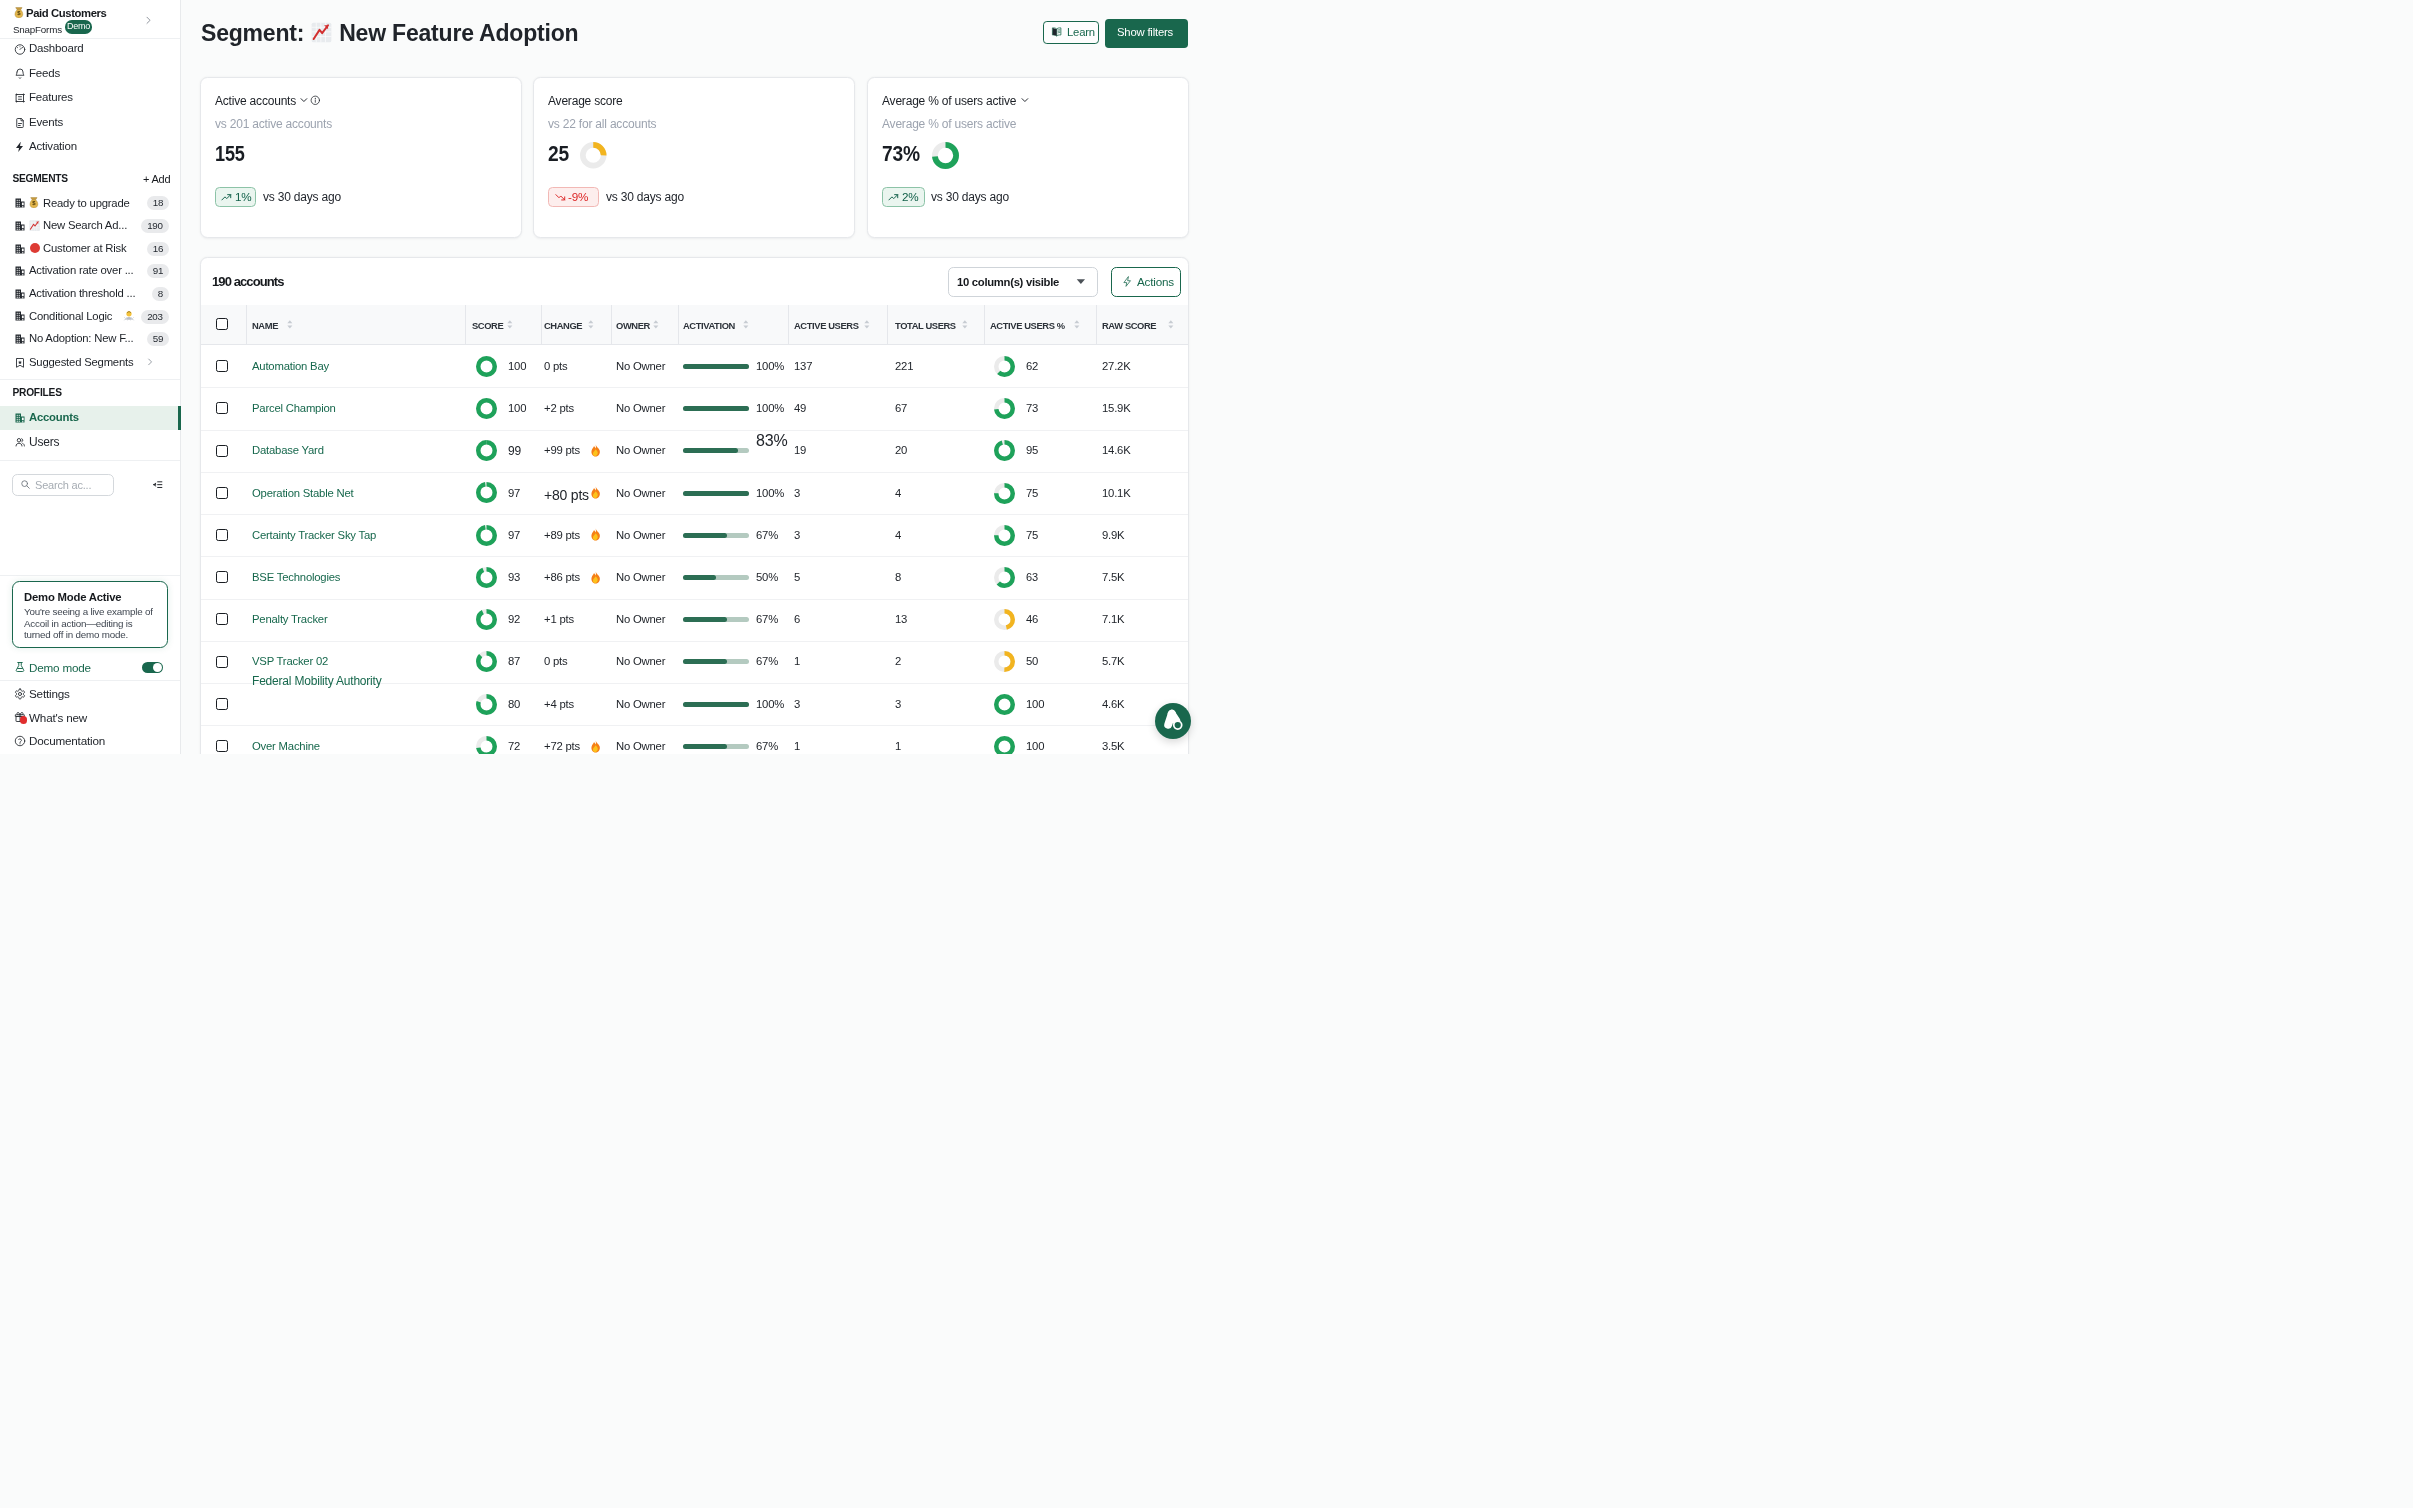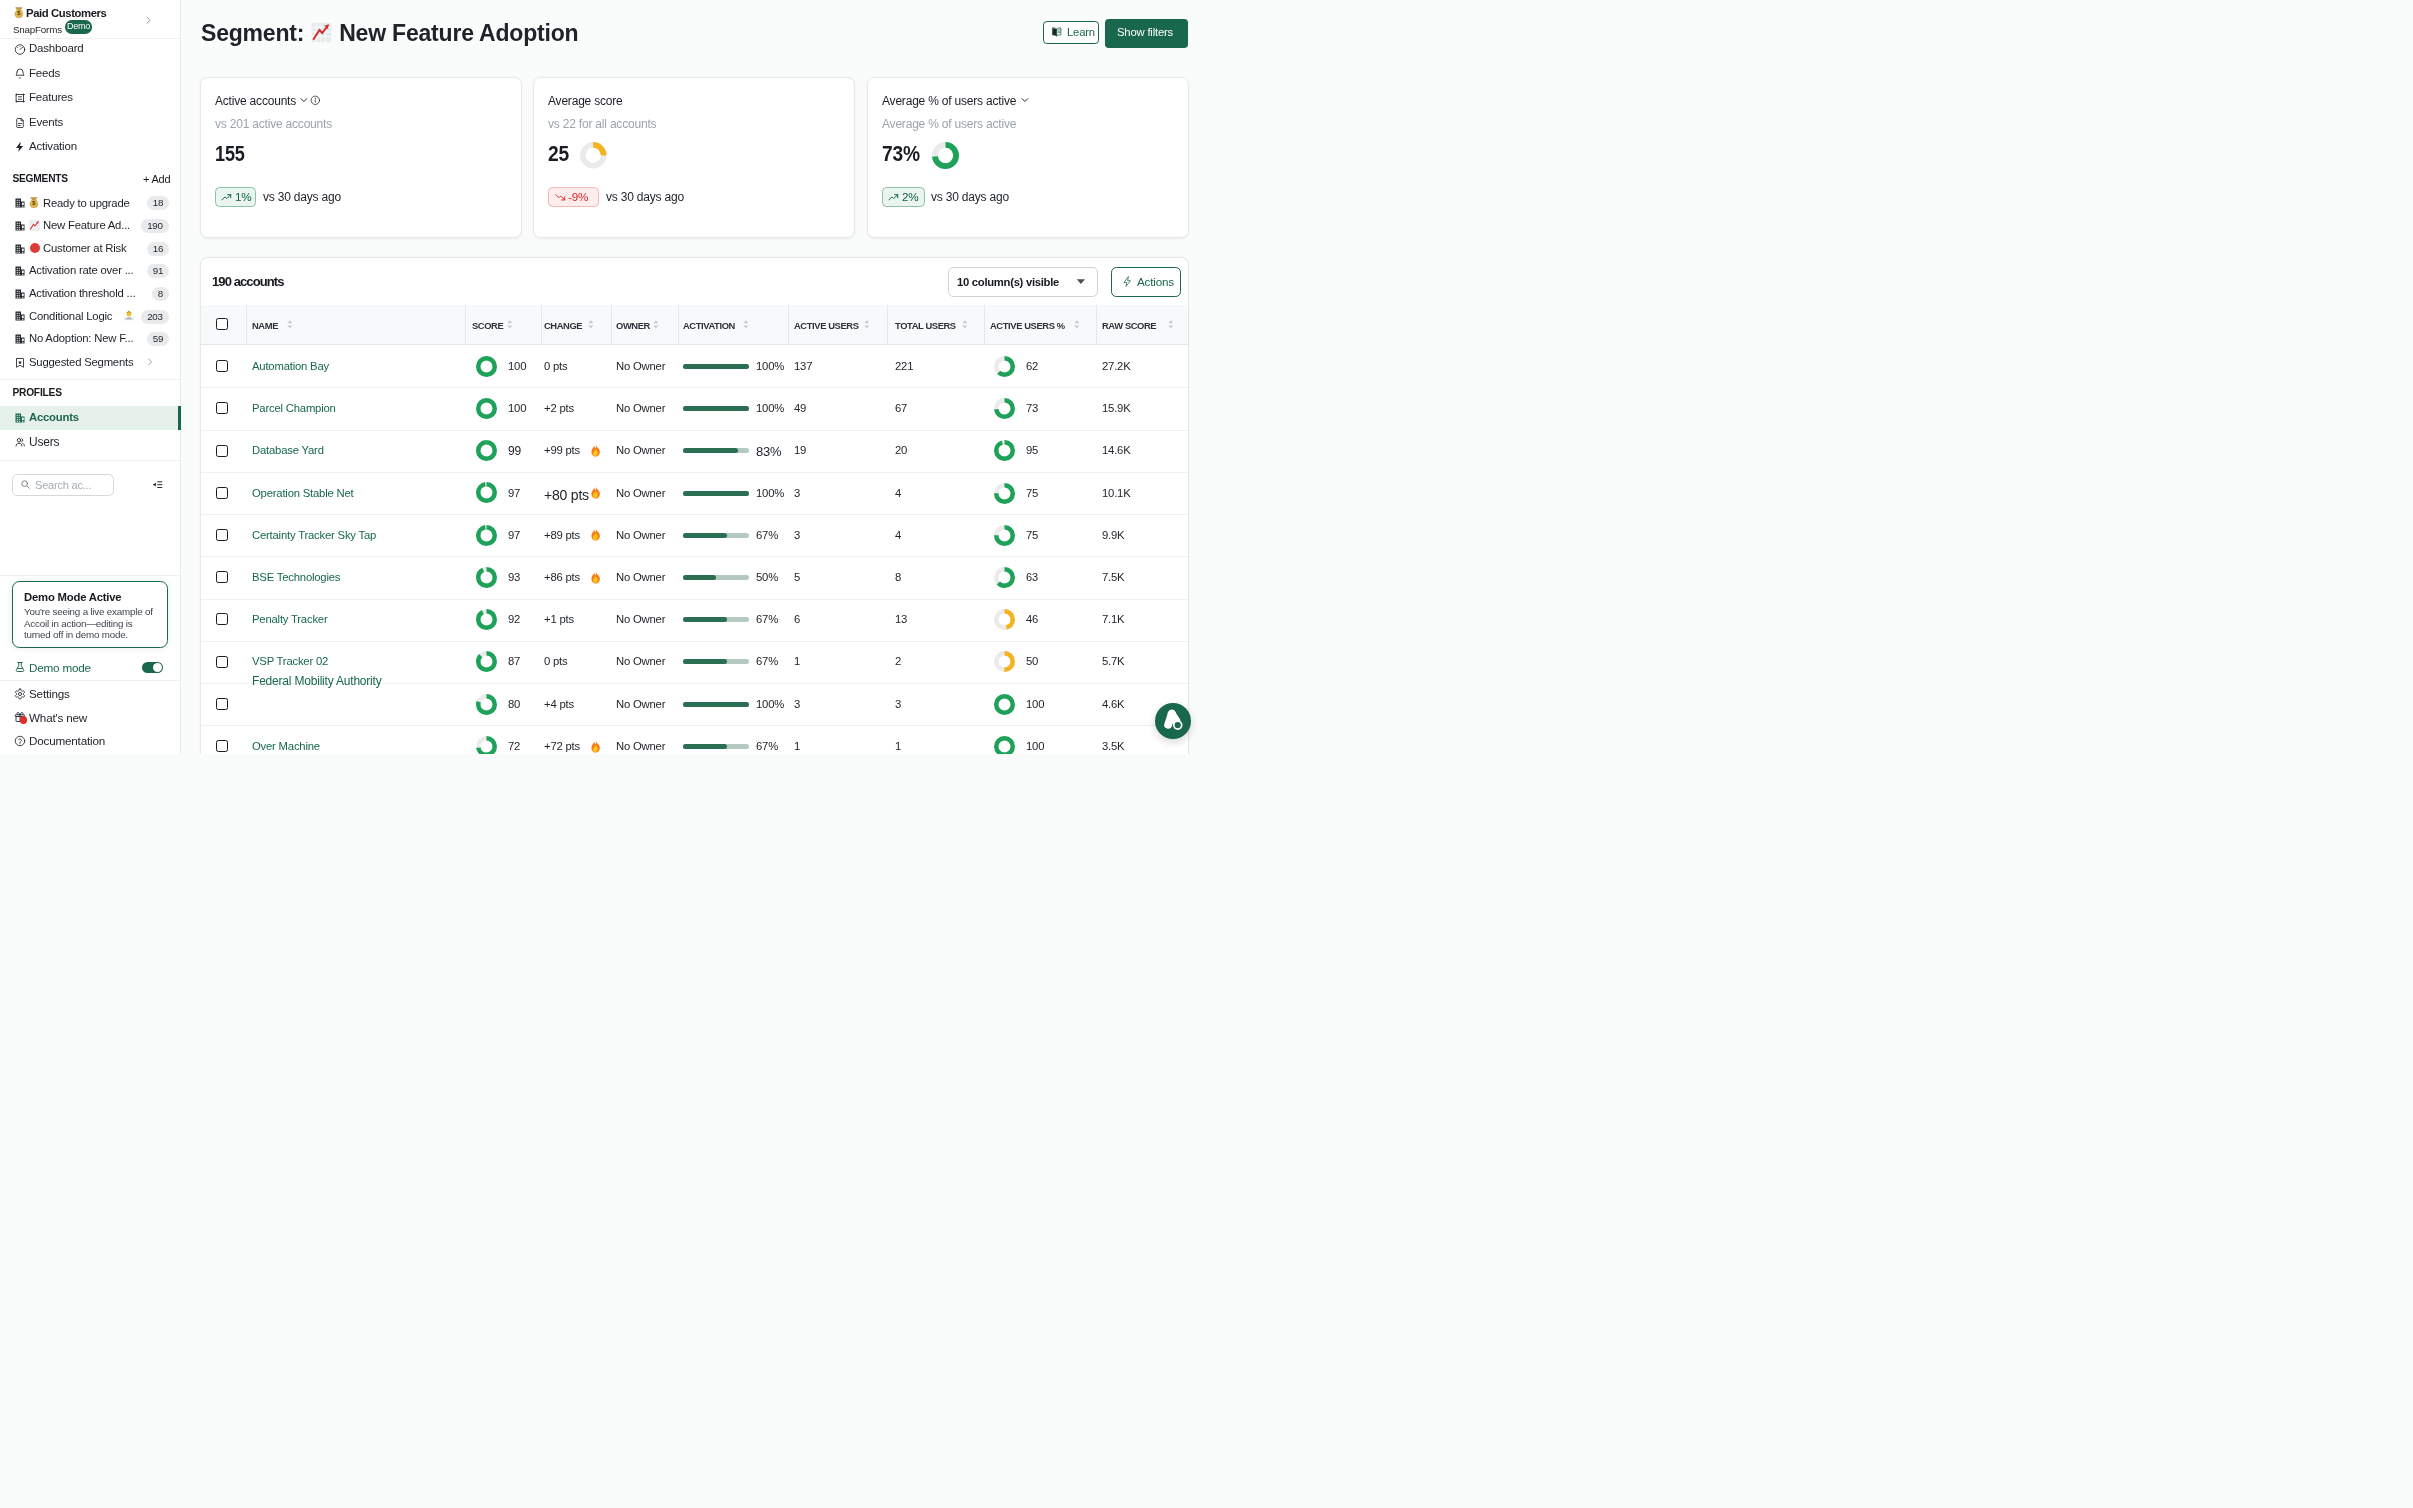--- a/index.html
+++ b/index.html
@@ -92,21 +92,21 @@
 </g>
     </svg>
 <svg style="position:absolute;left:29px;top:220px" width="11.3" height="11.3" viewBox="0 0 32 32">
 <rect x="1" y="1" width="30" height="30" rx="2.5" fill="#e8ebee"></rect>
 <g stroke="#ffffff" stroke-width="1">
 <path d="M1 8h30M1 15h30M1 22h30M8 1v30M15 1v30M22 1v30"></path>
       </g>
 <path d="M4 26 L13 12 L17 17 L26 5" fill="none" stroke="#d22f2f" stroke-width="3" stroke-linecap="round" stroke-linejoin="round"></path>
 <path d="M20 5h6v6z" fill="#d22f2f"></path>
 </svg>
-<div class="tx" style="left:43px;top:219px;font-size:11.3px;color:#1d2127">New Feature Ad...</div>
+<div class="tx" style="left:43px;top:219px;font-size:11.3px;color:#1d2127">New Search Ad...</div>
 <div class="abs" style="left:141px;top:219px;width:28px;height:14px;background:#e9eaec;border-radius:7px;font-size:9.8px;color:#1f242b;text-align:center;line-height:14px">190</div>
 <svg style="position:absolute;left:13.6px;top:243px" width="12" height="12" viewBox="0 0 24 24">
 <path d="M3 3h11v18H3z M14 9h7v12h-7z" fill="#23272d"></path>
 <g fill="#ffffff">
 <rect x="5.4" y="5.6" width="2.1" height="2.1"></rect>
         <rect x="9.4" y="5.6" width="2.1" height="2.1"></rect>
 <rect x="5.4" y="9.6" width="2.1" height="2.1"></rect>
         <rect x="9.4" y="9.6" width="2.1" height="2.1"></rect>
 <rect x="5.4" y="13.6" width="2.1" height="2.1"></rect>
         <rect x="9.4" y="13.6" width="2.1" height="2.1"></rect>
@@ -459,21 +459,21 @@
 </svg>
 <div class="tx" style="left:508px;top:444px;font-size:12px;color:#22262c">99</div>
 <div class="tx" style="left:544px;top:444px;font-size:11.3px;color:#22262c">+99 pts</div>
 <svg style="position:absolute;left:590px;top:444px" width="11.3" height="13" viewBox="0 0 28 32">
 <path d="M14 1 C15 7 22 9 24 16 C26 24 21 31 14 31 C7 31 2 24 4 16 C5.5 11 9 9 10 5 C12 8 13 9 14 11 C15.5 8 14.5 4 14 1Z" fill="#f57f17"></path>
 <path d="M14 13 C18 17 20 20 19 24 C18 28 15 30 12.5 30 C9 30 6.5 27 7.5 22.5 C8.5 18.5 12 17 14 13Z" fill="#fcc21b"></path>
 </svg>
 <div class="tx" style="left:616px;top:444px;font-size:11.3px;color:#22262c">No Owner</div>
 <div class="abs" style="left:683px;top:448px;width:66px;height:4.9px;border-radius:2.5px;background:#b4cac0"></div>
 <div class="abs" style="left:683px;top:448px;width:55px;height:4.9px;border-radius:2.5px;background:#2c6e54"></div>
-<div class="tx" style="left:756px;top:444px;font-size:13px;color:#22262c">83%</div>
+<div class="tx" style="left:756px;top:432px;font-size:16px;color:#22262c">83%</div>
 <div class="tx" style="left:794px;top:444px;font-size:11.3px;color:#22262c">19</div>
 <div class="tx" style="left:895px;top:444px;font-size:11.3px;color:#22262c">20</div>
 <svg style="position:absolute;left:994px;top:440px" width="21" height="21" viewBox="0 0 36 36">
 <circle cx="18" cy="18" r="14.15" fill="none" stroke="#ebebeb" stroke-width="7.7"></circle>
 <circle cx="18" cy="18" r="14.15" fill="none" stroke="#1ea25a" stroke-width="7.7" stroke-dasharray="84.46 88.91" transform="rotate(-90 18 18)"></circle>
 </svg>
 <div class="tx" style="left:1026px;top:444px;font-size:11.3px;color:#22262c">95</div>
 <div class="tx" style="left:1102px;top:444px;font-size:11.3px;color:#22262c">14.6K</div>
 <div class="abs" style="left:201px;top:514px;width:987px;border-top:0.8px solid #f0f1f3"></div>
 <div style="position:absolute;left:216px;top:487px;width:12.4px;height:12.4px;border:1.5px solid #191d22;border-radius:2.3px;background:#fff"></div>

